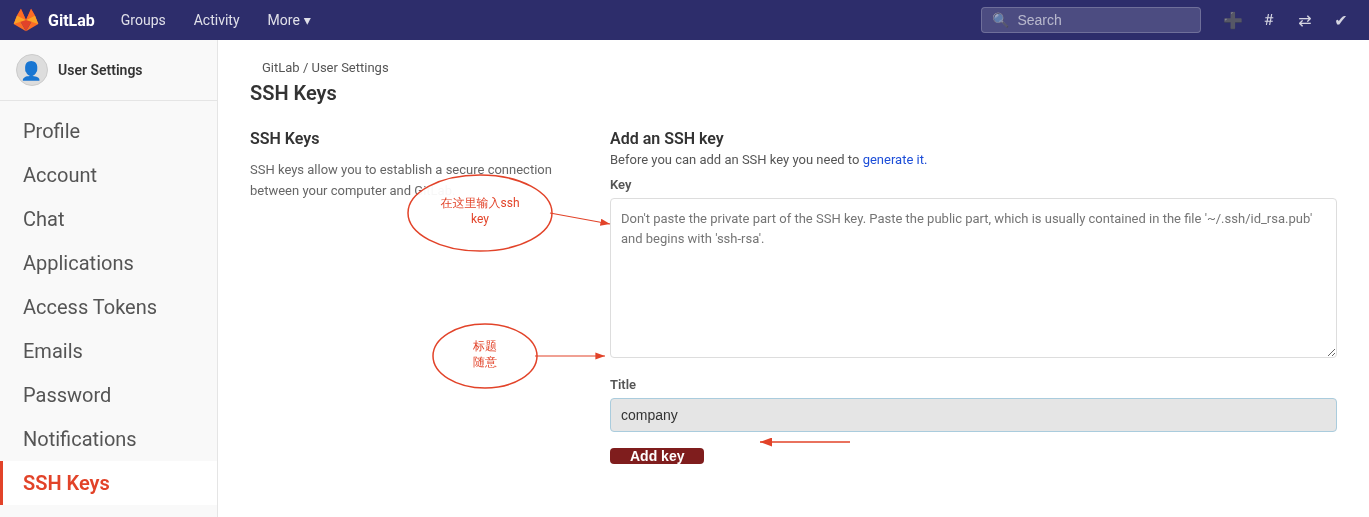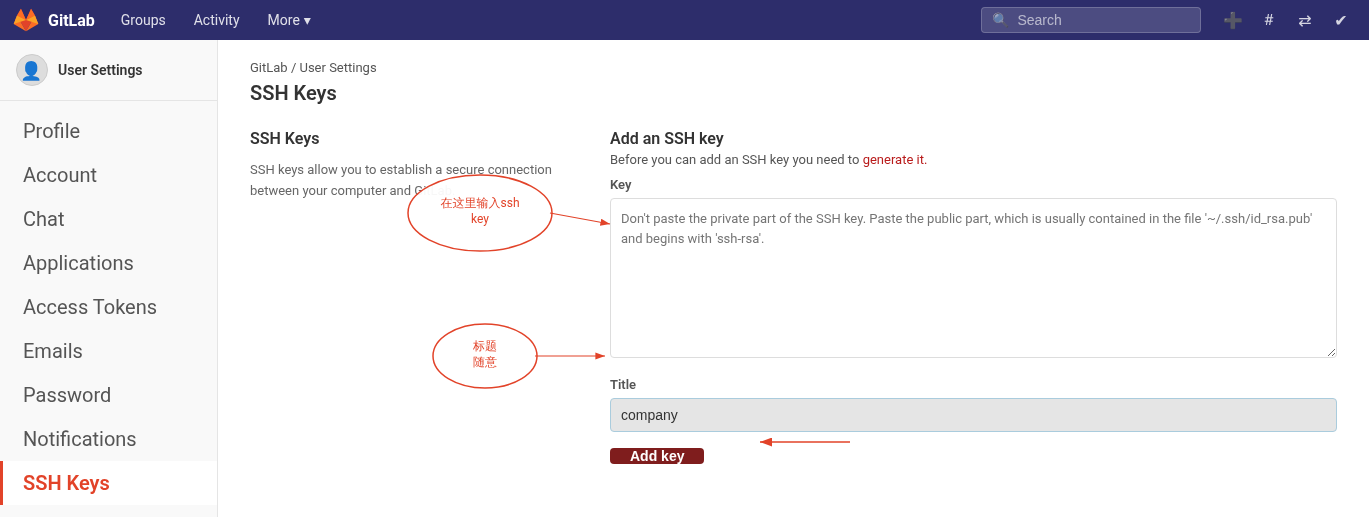--- a/index.html
+++ b/index.html
@@ -141,20 +141,21 @@
     
     .main-content {
       flex: 1;
       padding: 20px 32px;
       background: #fff;
     }
     .breadcrumb {
       font-size: 13px;
       color: #555;
       margin-bottom: 6px;
+      margin-left: 12px;
     }
     .breadcrumb a { color: #555; text-decoration: none; }
     .page-title {
       font-size: 20px;
       font-weight: 600;
       color: #333;
       margin-bottom: 24px;
     }
 
     .content-grid {
@@ -180,21 +181,21 @@
       font-size: 16px;
       font-weight: 600;
       margin-bottom: 4px;
       color: #333;
     }
     .form-subtitle {
       font-size: 13px;
       color: #555;
       margin-bottom: 10px;
     }
-    .generate-link { color: #b91c1c; text-decoration: none; }
+    .generate-link { color: #1d4ed8; text-decoration: none; }
 
     .form-label {
       font-size: 13px;
       font-weight: 600;
       color: #555;
       margin-bottom: 6px;
       display: block;
     }
     .key-textarea {
       width: 100%;

